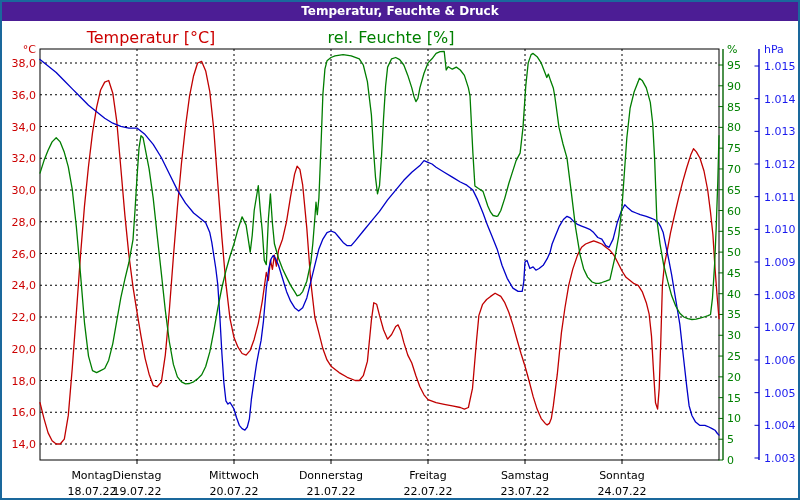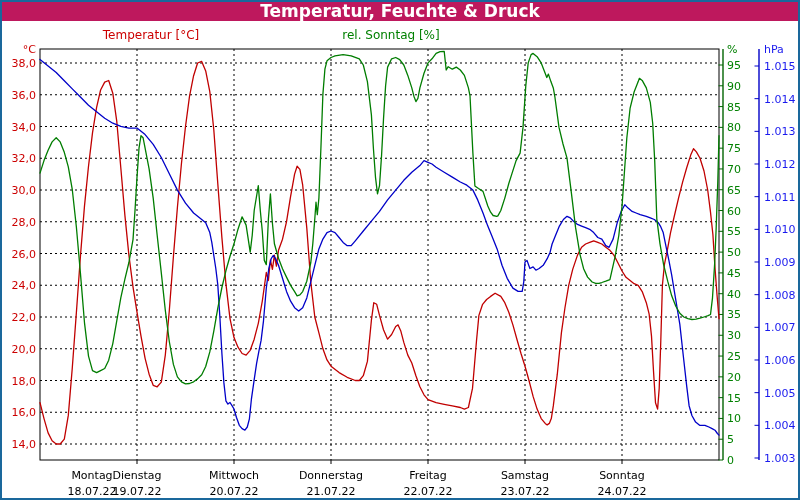--- a/index.html
+++ b/index.html
@@ -1,33 +1,33 @@
 <!DOCTYPE html>
 <html><head>
 <meta charset="utf-8">
 <style>
   html,body{margin:0;padding:0;background:#888;}
   #app{position:relative;width:800px;height:500px;background:#ffffff;
        box-sizing:border-box;border:2px solid #1a689c;overflow:hidden;
        font-family:"DejaVu Sans","Liberation Sans",sans-serif;}
-  #titlebar{position:absolute;left:0;top:0;width:100%;height:19px;background:#be185d;
-            color:#ffffff;font-size:17px;font-weight:bold;text-align:center;line-height:19px;}
-  .series-label{position:absolute;top:26px;width:160px;text-align:center;font-size:12px;}
+  #titlebar{position:absolute;left:0;top:0;width:100%;height:19px;background:#4c1d95;
+            color:#ffffff;font-size:12px;font-weight:bold;text-align:center;line-height:19px;}
+  .series-label{position:absolute;top:26px;width:160px;text-align:center;font-size:16px;}
   #lbl-temp{left:69px;color:#cc0000;}
   #lbl-hum{left:309px;color:#008000;}
   #lbl-press{left:569px;color:#1a1aee;}
   #chart-svg{position:absolute;left:0;top:0;}
 </style>
 </head>
 <body>
 
 <div id="app">
   <div id="titlebar">Temperatur, Feuchte &amp; Druck</div>
   <div class="series-label" id="lbl-temp">Temperatur [°C]</div>
-  <div class="series-label" id="lbl-hum">rel. Sonntag [%]</div>
+  <div class="series-label" id="lbl-hum">rel. Feuchte [%]</div>
   <svg id="chart-svg" width="800" height="500">
       <line x1="38" y1="61" x2="717" y2="61" stroke="#000" stroke-width="1" stroke-dasharray="2,3"></line>
       <line x1="38" y1="92.75" x2="717" y2="92.75" stroke="#000" stroke-width="1" stroke-dasharray="2,3"></line>
       <line x1="38" y1="124.5" x2="717" y2="124.5" stroke="#000" stroke-width="1" stroke-dasharray="2,3"></line>
       <line x1="38" y1="156.25" x2="717" y2="156.25" stroke="#000" stroke-width="1" stroke-dasharray="2,3"></line>
       <line x1="38" y1="188" x2="717" y2="188" stroke="#000" stroke-width="1" stroke-dasharray="2,3"></line>
       <line x1="38" y1="219.75" x2="717" y2="219.75" stroke="#000" stroke-width="1" stroke-dasharray="2,3"></line>
       <line x1="38" y1="251.5" x2="717" y2="251.5" stroke="#000" stroke-width="1" stroke-dasharray="2,3"></line>
       <line x1="38" y1="283.25" x2="717" y2="283.25" stroke="#000" stroke-width="1" stroke-dasharray="2,3"></line>
       <line x1="38" y1="315" x2="717" y2="315" stroke="#000" stroke-width="1" stroke-dasharray="2,3"></line>

